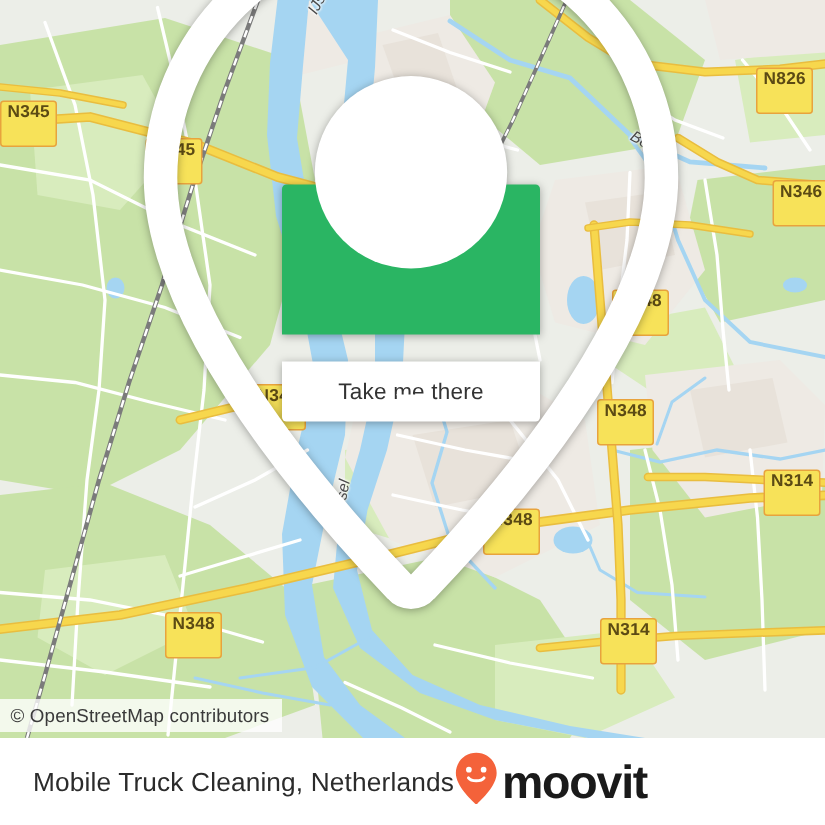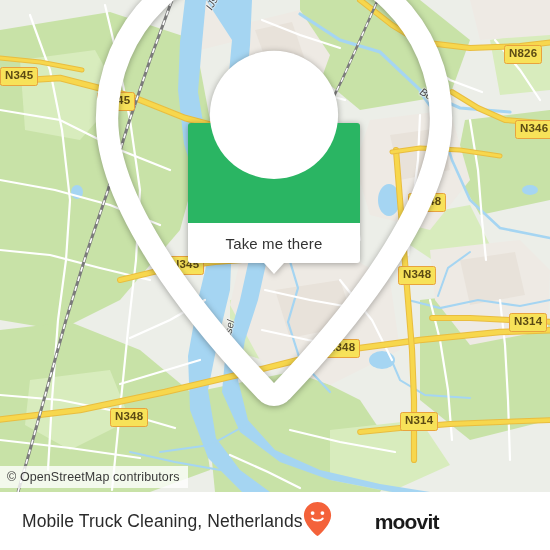--- a/index.html
+++ b/index.html
@@ -56,20 +56,21 @@
     align-items: center;
     justify-content: center;
   }
   #popup-bottom {
     background: #ffffff;
     height: 40px;
     border-radius: 0 0 3px 3px;
     display: flex;
     align-items: center;
     justify-content: center;
+    margin-top: 18px;
   }
   #popup-label {
     font-size: 15px;
     color: #333333;
     letter-spacing: .15px;
   }
   #popup-tail {
     position: absolute;
     left: 76px; top: 139.5px;
     width: 0; height: 0;
@@ -95,39 +96,38 @@
     color: #2b2b2b;
     letter-spacing: .1px;
     white-space: nowrap;
   }
   #brand {
     display: flex;
     align-items: center;
     gap: 3px;
   }
   #brand-word {
-    font-size: 21px;
+    font-size: 31px;
     font-weight: bold;
     color: #1a1a1a;
     letter-spacing: -.8px;
     line-height: 1;
-    margin-left: 40px;
   }
 
   
   .shield {
     position: absolute;
     background: #f7e259;
     border: 1.3px solid #e8a33d;
     border-radius: 2.5px;
     color: #5b4a14;
     font-size: 11.5px;
     font-weight: bold;
     letter-spacing: .2px;
-    padding: 1px 4px 4px 4px;
+    padding: 1px 4px 16px 4px;
     line-height: 1.08;
     z-index: 30;
     white-space: nowrap;
   }
   .waterlabel {
     position: absolute;
     color: #4a4a4a;
     font-size: 10.5px;
     font-style: italic;
     z-index: 28;

